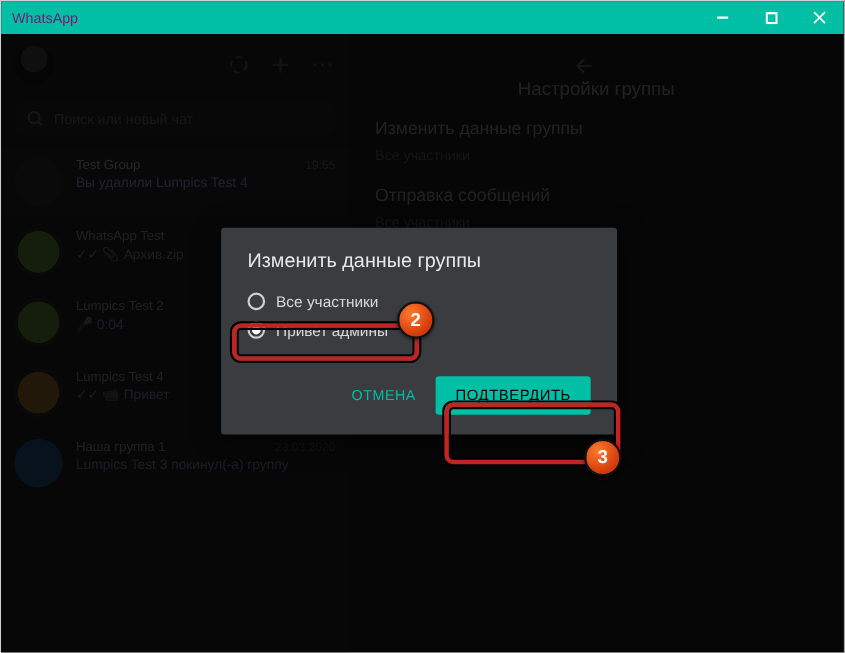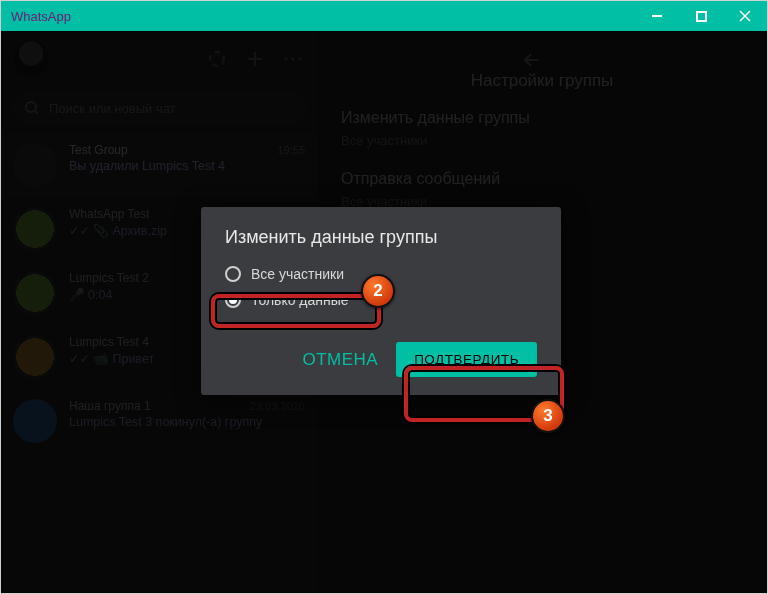--- a/index.html
+++ b/index.html
@@ -68,21 +68,21 @@
     background:var(--dialog);border-radius:3px;
     box-shadow:0 4px 24px rgba(0,0,0,.6);
     padding:20px 24px 18px;
     color:#e3e3e3;box-sizing:border-box;
   }
   .dialog h3{margin:0 0 18px;font-size:18px;font-weight:500;color:#e8e8e8;}
   .radio-row{display:flex;align-items:center;font-size:14px;color:#d8d8d8;margin-bottom:10px;cursor:pointer;}
   .radio{width:12px;height:12px;border:2px solid #d0d0d0;border-radius:50%;margin-right:10px;position:relative;flex:none;}
   .radio.sel::after{content:"";position:absolute;inset:2px;border-radius:50%;background:#fff;}
   .dialog-actions{display:flex;justify-content:flex-end;align-items:center;margin-top:34px;gap:18px;}
-  .btn-cancel{color:var(--teal);font-size:17px;letter-spacing:.5px;cursor:pointer;}
+  .btn-cancel{color:var(--teal);font-size:13px;letter-spacing:.5px;cursor:pointer;}
   .btn-confirm{
     background:var(--teal);color:#000000;font-size:13.5px;letter-spacing:.5px;
     padding:10px 18px;border-radius:3px;cursor:pointer;
   }
   
   .hl{position:absolute;border:4px solid var(--highlight);box-shadow:0 0 0 2px #000 inset,0 0 0 2px #000;border-radius:8px;pointer-events:none;}
   .badge{
     position:absolute;width:30px;height:30px;border-radius:50%;
     background:radial-gradient(circle at 35% 30%,#ff7a2d,#d23a0c 70%);
     border:2px solid #111;display:flex;align-items:center;justify-content:center;
@@ -231,21 +231,21 @@
 
   <div class="dialog">
     <h3>Изменить данные группы</h3>
 
     <div class="radio-row">
       <span class="radio"></span>
       <span>Все участники</span>
     </div>
     <div class="radio-row">
       <span class="radio sel"></span>
-      <span>Только данные</span>
+      <span>Привет админы</span>
     </div>
 
     <div class="dialog-actions">
       <div class="btn-cancel">ОТМЕНА</div>
       <div class="btn-confirm">ПОДТВЕРДИТЬ</div>
     </div>
   </div>
 
   <div class="hl" style="left:210px;top:293px;width:162px;height:26px;"></div>
   <div class="badge" style="left:360px;top:273px;">

